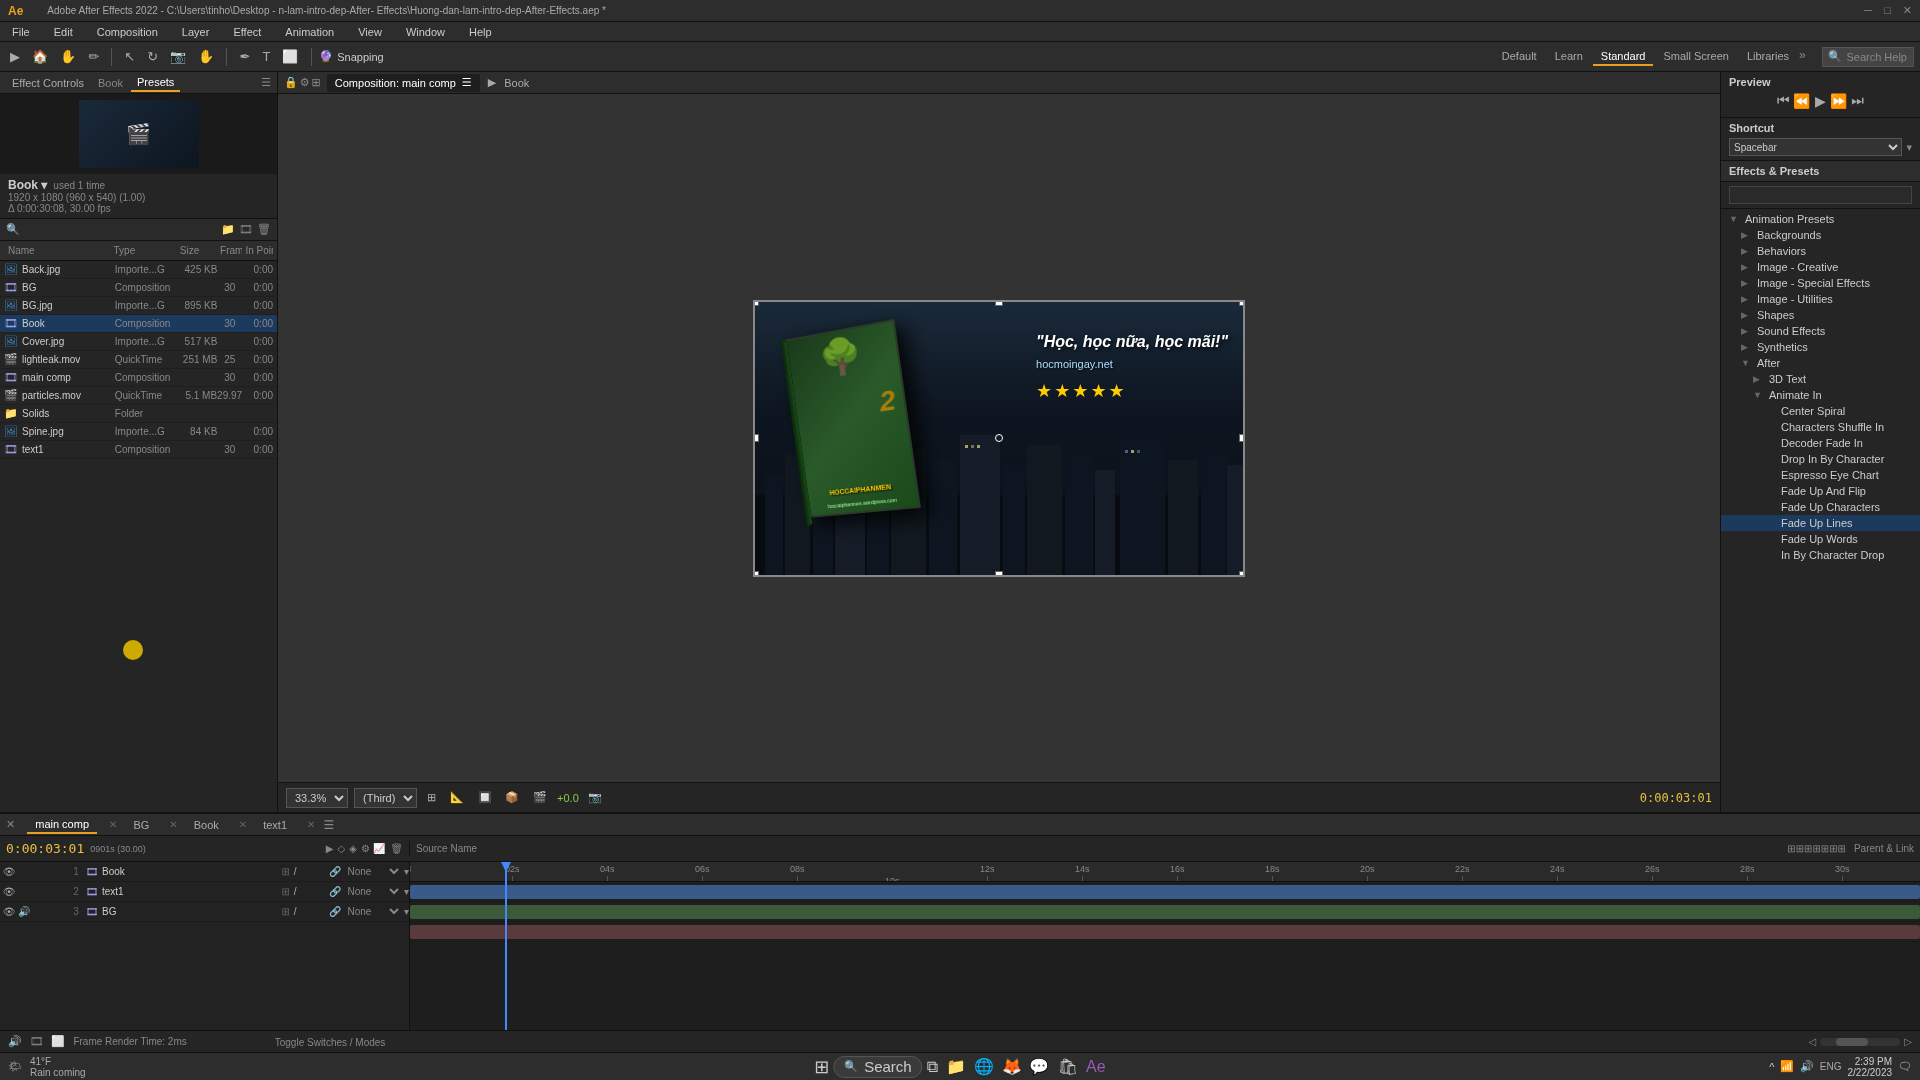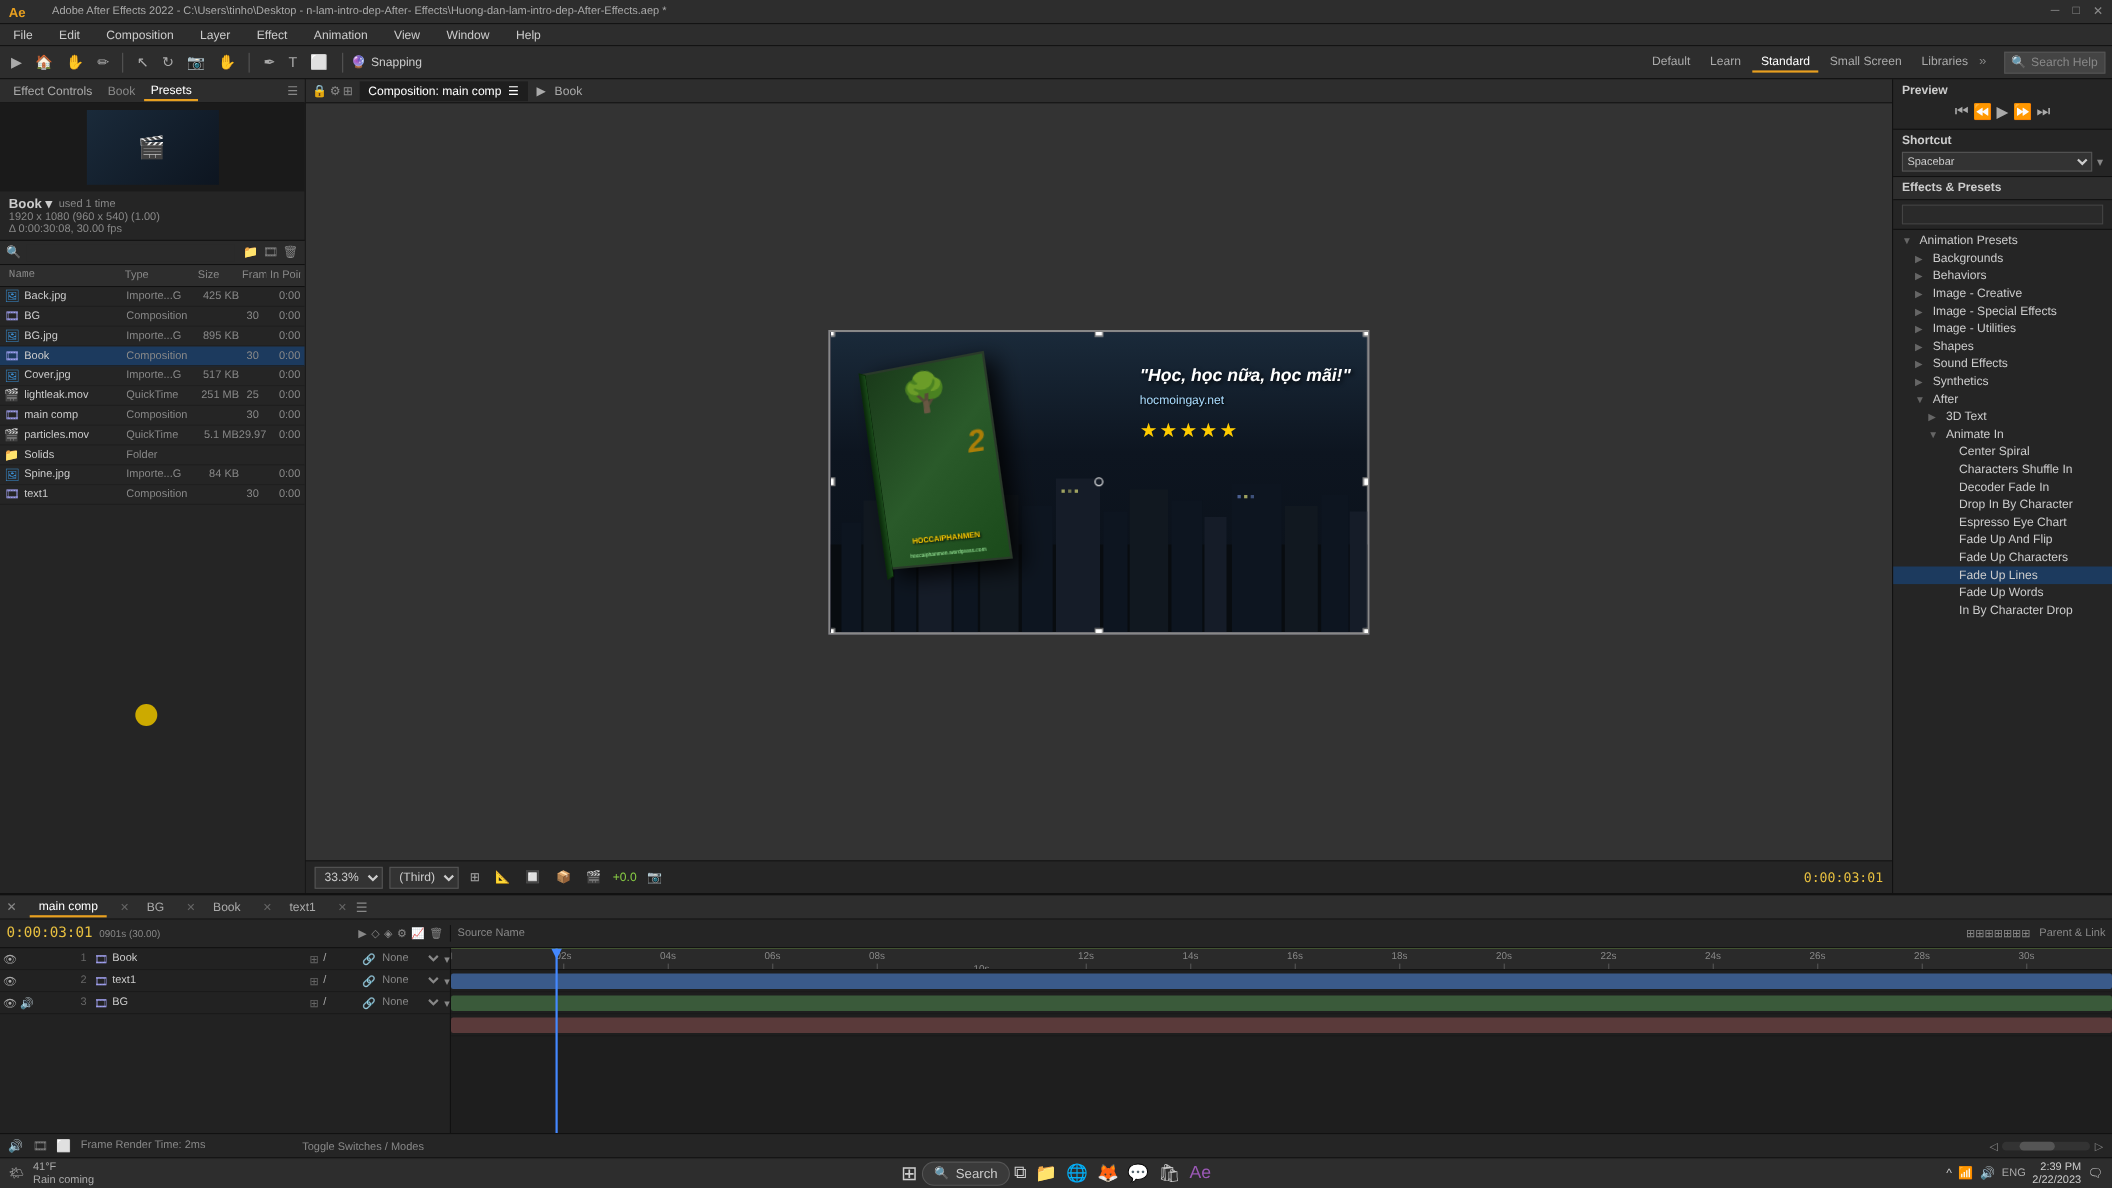--- a/index.html
+++ b/index.html
@@ -180,21 +180,21 @@
       padding: 0 4px;
       flex-shrink: 0;
     }
     .file-col {
       font-size: 10px;
       color: #888;
       padding: 0 4px;
       overflow: hidden;
       white-space: nowrap;
     }
-    .col-name { width: 120px; font-family: Liberation Mono, monospace; }
+    .col-name { width: 120px; }
     .col-type { width: 75px; }
     .col-size { width: 45px; }
     .col-framerate { width: 28px; }
     .col-inpoint { width: 35px; }
 
     .file-list {
       flex: 1;
       overflow-y: auto;
       background: #252525;
     }
@@ -1515,21 +1515,21 @@
     <div class="weather-info">
       <span>41°F</span>
       <span>Rain coming</span>
     </div>
   </div>
 
   <div class="taskbar-center">
     <span style="font-size:18px; cursor:pointer;">⊞</span>
     <div class="search-bar-taskbar">
       <span>🔍</span>
-      <span style="font-size:12px; color:#ccc;">Search</span>
+      <span style="font-size:15px; color:#ccc;">Search</span>
     </div>
     <div class="taskbar-icons" style="margin-left:0;">
       <span class="taskbar-icon">⧉</span>
       <span class="taskbar-icon">📁</span>
       <span class="taskbar-icon">🌐</span>
       <span class="taskbar-icon">🦊</span>
       <span class="taskbar-icon">💬</span>
       <span class="taskbar-icon">🛍</span>
       <span class="taskbar-icon" style="color:#9b59b6;">Ae</span>
     </div>

